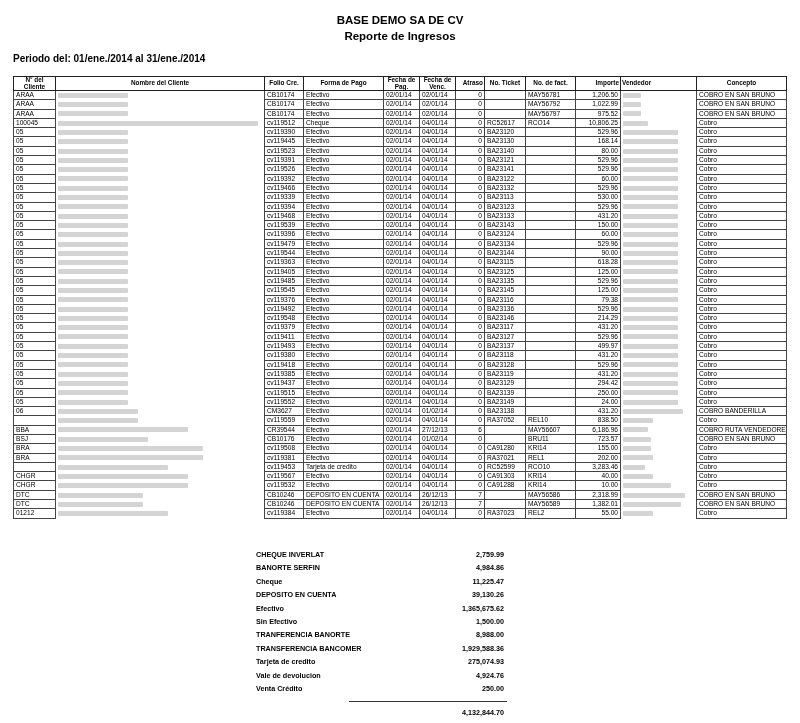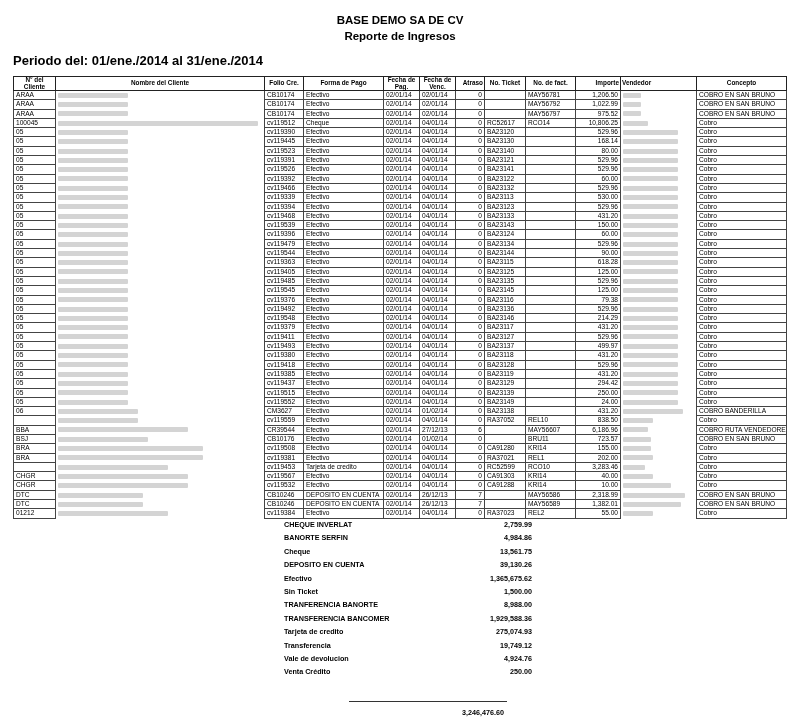--- a/index.html
+++ b/index.html
@@ -2,21 +2,21 @@
 <html><head>
 <meta charset="utf-8">
 <style>
   html, body { margin: 0; padding: 0; background: #ffffff; }
   body { width: 800px; height: 723px; position: relative; overflow: hidden;
          font-family: "Liberation Sans", sans-serif; color: #000; }
   .title1 { position: absolute; top: 14px; left: 0; width: 800px; text-align: center;
             font-size: 11.5px; font-weight: bold; }
   .title2 { position: absolute; top: 30px; left: 0; width: 800px; text-align: center;
             font-size: 11.5px; font-weight: bold; }
-  .period { position: absolute; top: 53px; left: 13px; font-size: 13px; font-weight: bold; }
+  .period { position: absolute; top: 53px; left: 13px; font-size: 10px; font-weight: bold; }
   table.report { position: absolute; top: 76px; left: 13px; border-collapse: collapse;
                  table-layout: fixed; width: 773px; font-size: 6.6px; }
   table.report th { border: 1px solid #222; font-weight: bold; text-align: center;
                     padding: 0 1px; height: 12px; line-height: 6.5px; font-size: 6.4px; }
   table.report td { border: 1px solid #444; height: 8.3px; line-height: 8.3px; padding: 0 2px;
                     white-space: nowrap; overflow: hidden; }
   table.report td.num { text-align: right; }
   table.report td.blur { border-left: 1px solid #444; border-right: none; border-top: none; border-bottom: none; padding: 0; }
   table.report td.blurv { border: none; padding: 0; }
   .blurbar { display: inline-block; height: 5px; background: #d4d4d4; vertical-align: middle;
@@ -707,64 +707,60 @@
         <td class="num">0</td>
         <td>RA37023</td>
         <td>REL2</td>
         <td class="num">55.00</td>
         <td class="blurv"><span class="blurbar" style="width: 30px; margin-left: 2px;"></span></td>
         <td>Cobro</td>
       </tr>
     </tbody>
 </table>
 
-<div id="summary" class="summary" style="top:518px;margin-left:28px;">
+<div id="summary" class="summary" style="top:548px;">
     <div class="row">
       <span>CHEQUE INVERLAT</span>
       <span class="amt">2,759.99</span>
     </div>
     <div class="row">
       <span>BANORTE SERFIN</span>
       <span class="amt">4,984.86</span>
     </div>
     <div class="row">
       <span>Cheque</span>
-      <span class="amt">13,561.75</span>
+      <span class="amt">11,225.47</span>
     </div>
     <div class="row">
       <span>DEPOSITO EN CUENTA</span>
       <span class="amt">39,130.26</span>
     </div>
     <div class="row">
       <span>Efectivo</span>
       <span class="amt">1,365,675.62</span>
     </div>
     <div class="row">
-      <span>Sin Ticket</span>
+      <span>Sin Efectivo</span>
       <span class="amt">1,500.00</span>
     </div>
     <div class="row">
       <span>TRANFERENCIA BANORTE</span>
       <span class="amt">8,988.00</span>
     </div>
     <div class="row">
       <span>TRANSFERENCIA BANCOMER</span>
       <span class="amt">1,929,588.36</span>
     </div>
     <div class="row">
       <span>Tarjeta de credito</span>
       <span class="amt">275,074.93</span>
     </div>
     <div class="row">
-      <span>Transferencia</span>
-      <span class="amt">19,749.12</span>
-    </div>
-    <div class="row">
       <span>Vale de devolucion</span>
       <span class="amt">4,924.76</span>
     </div>
     <div class="row">
       <span>Venta Crédito</span>
       <span class="amt">250.00</span>
     </div>
   </div>
 <div class="sumline"></div>
-<div class="total">3,246,476.60</div>
+<div class="total">4,132,844.70</div>
 
 </body></html>

